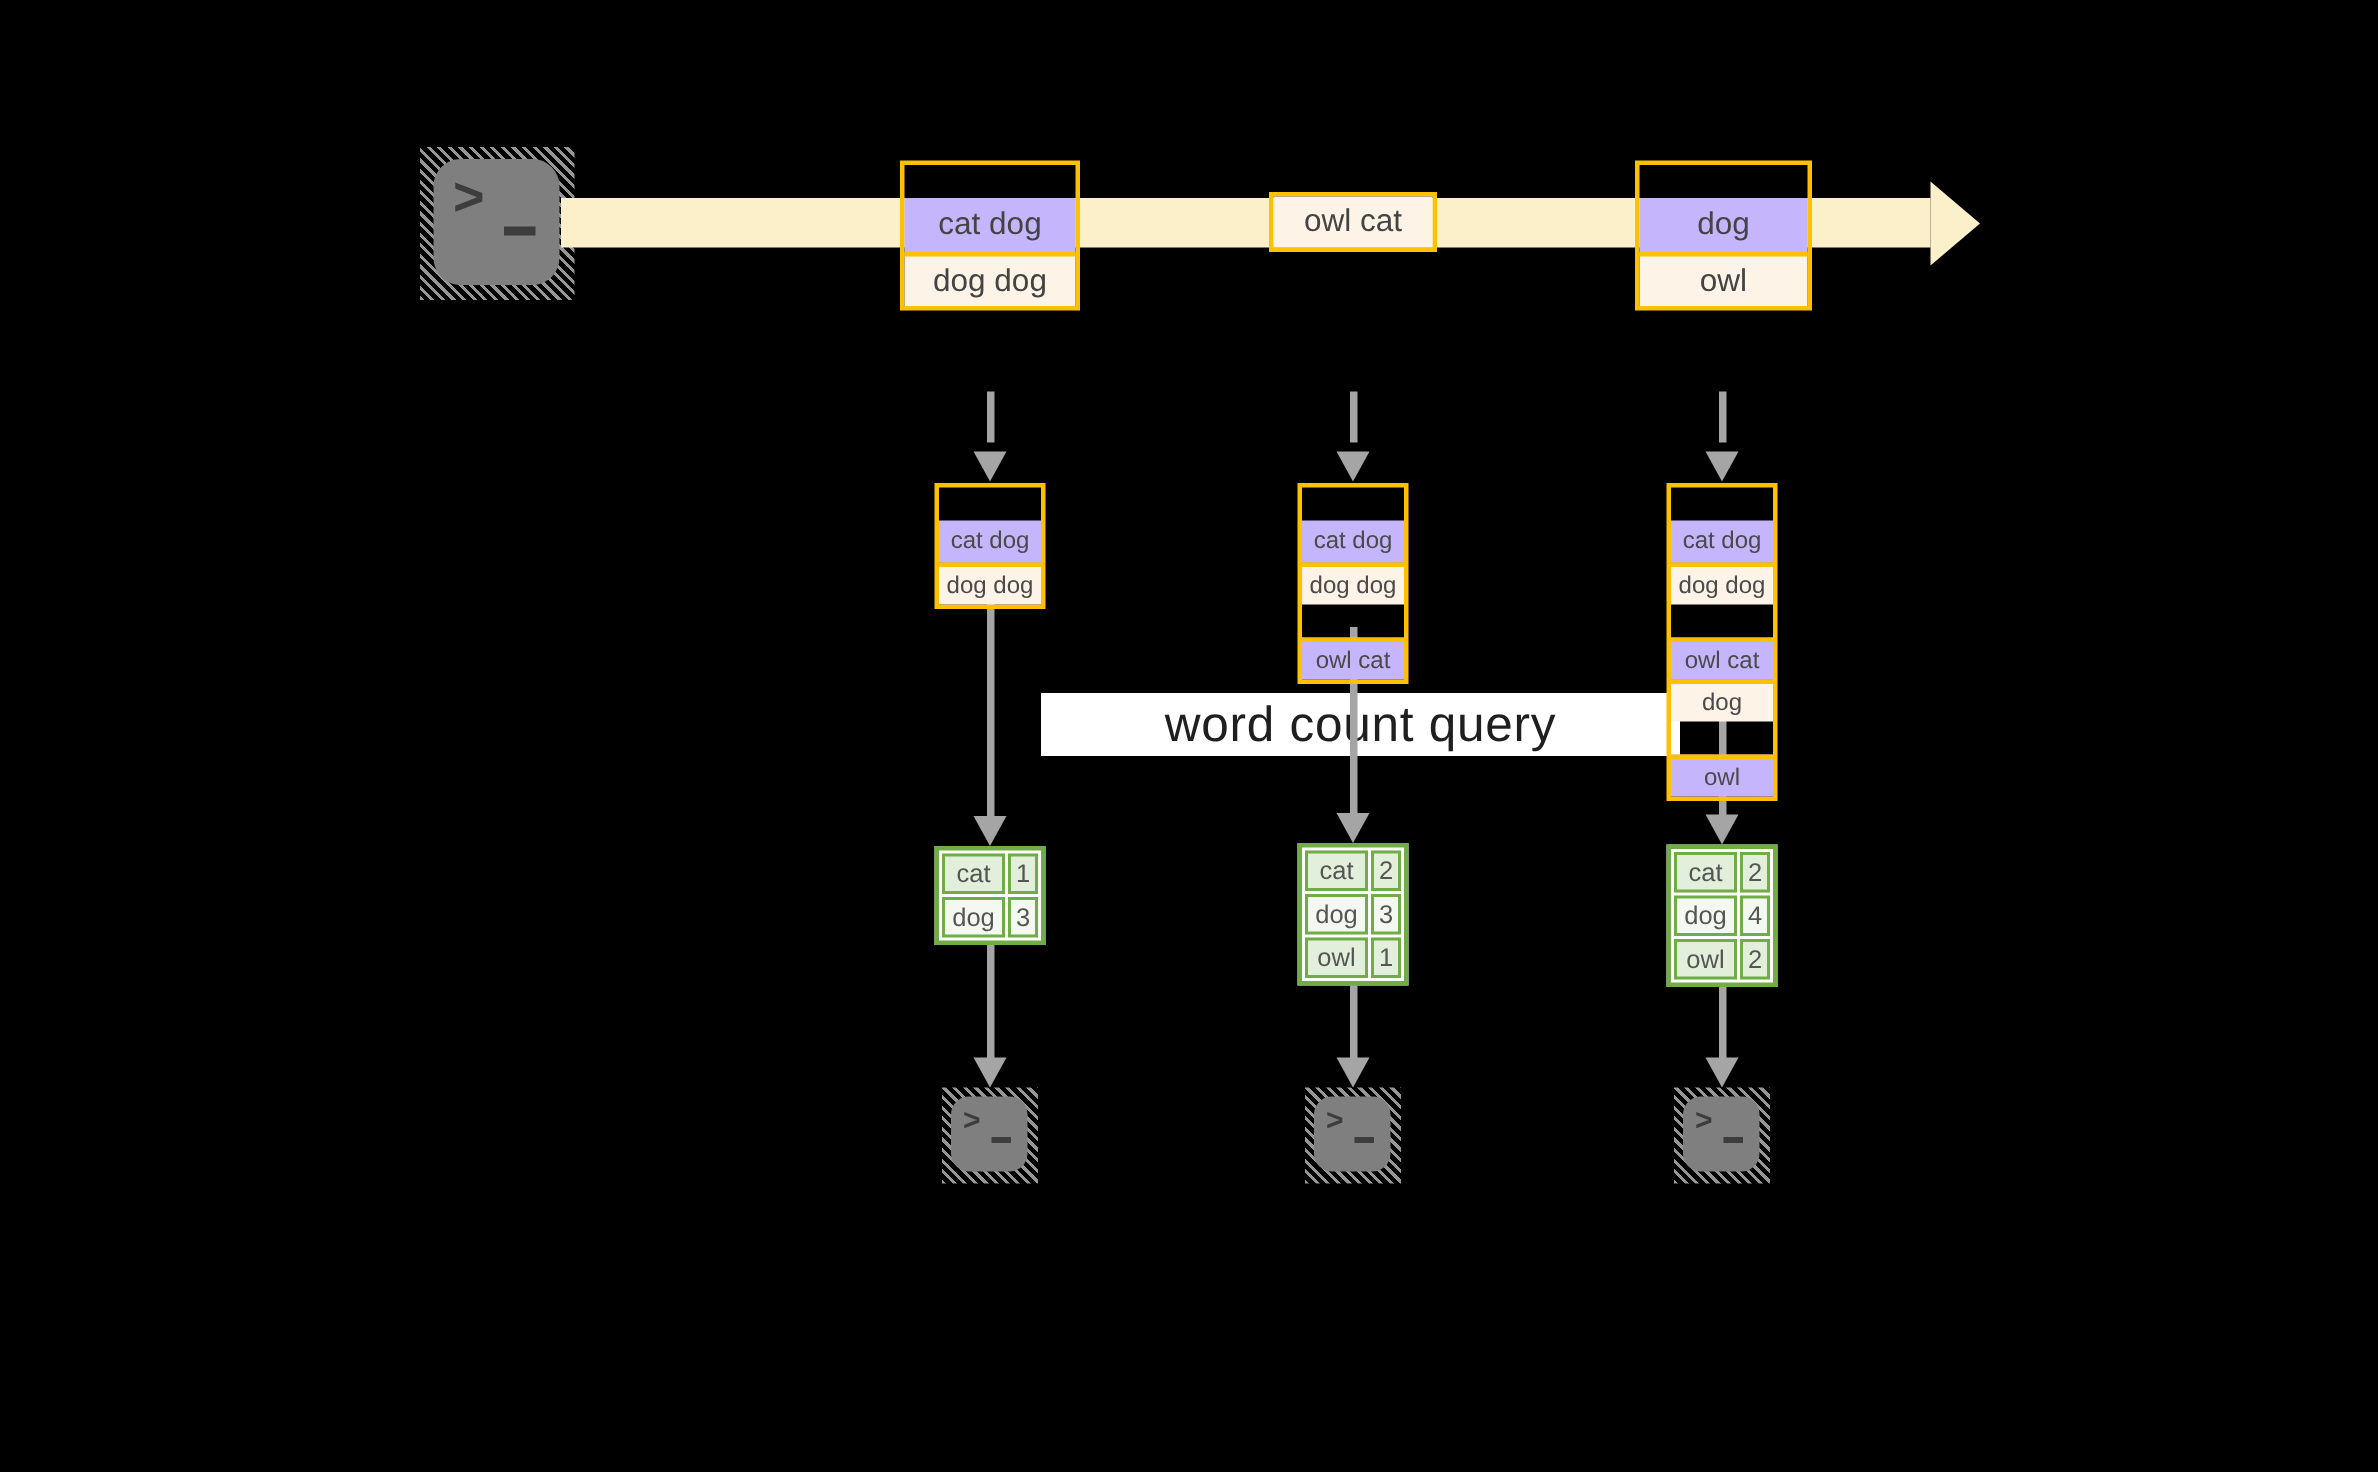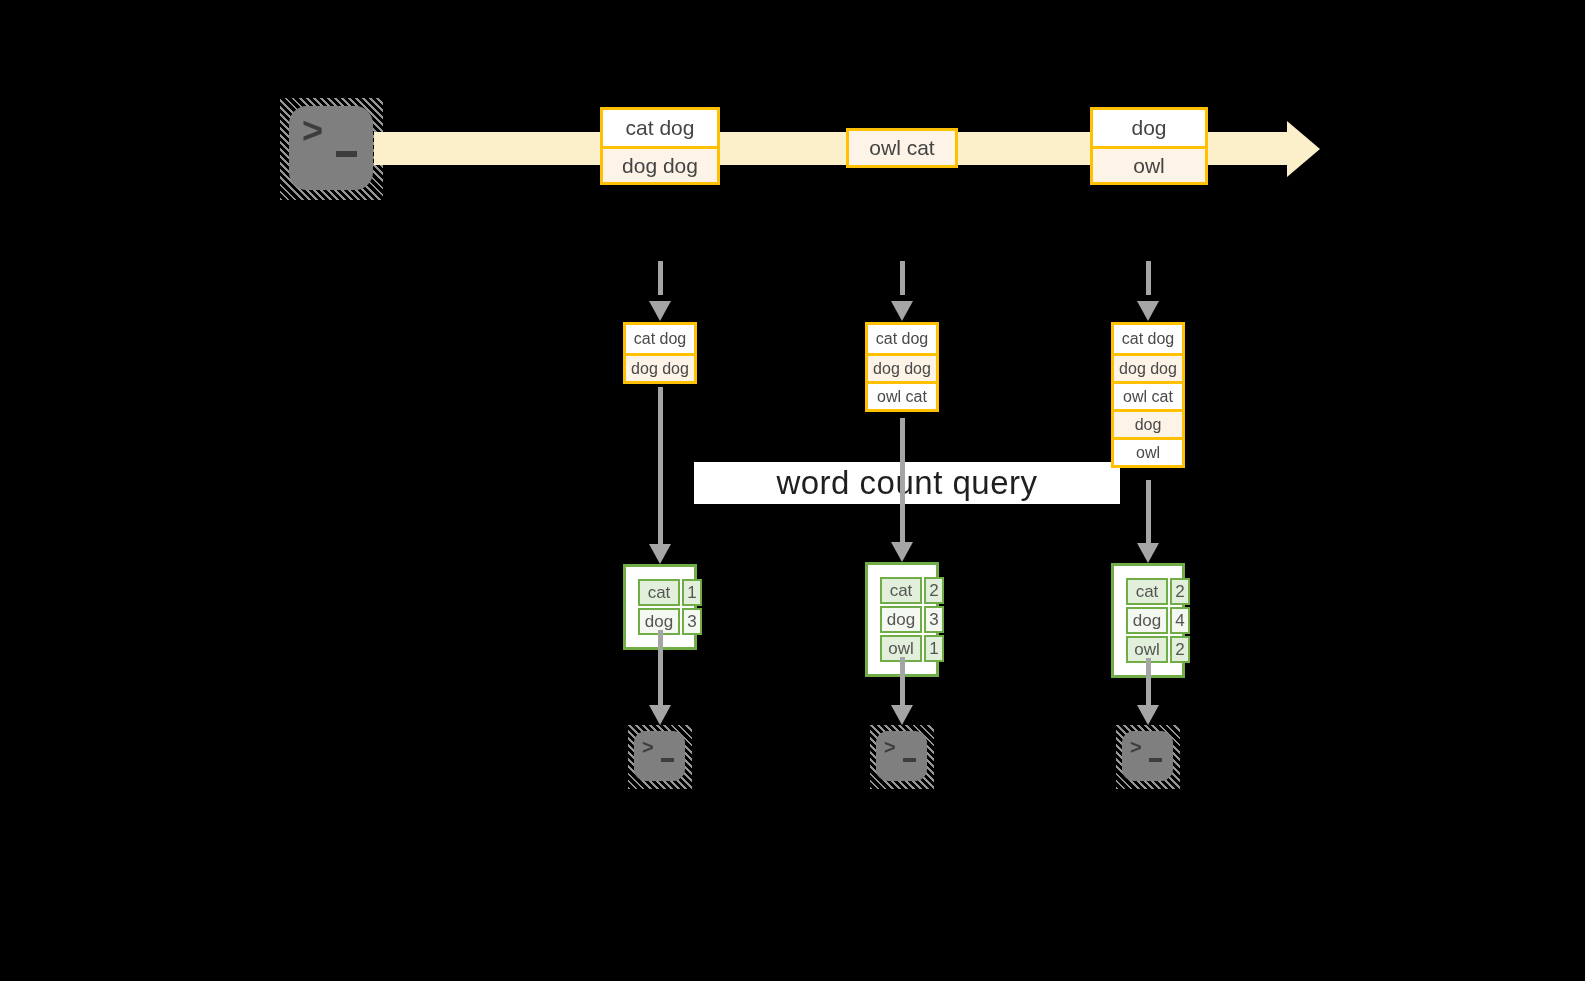--- a/index.html
+++ b/index.html
@@ -19,21 +19,21 @@
   
   .stream-band { position:absolute; left:374px; top:132px; width:913px; height:33px; background:#FBF0CA; }
   .stream-head { position:absolute; left:1287px; top:121px; width:0; height:0;
     border-top:28px solid transparent; border-bottom:28px solid transparent; border-left:33px solid #FBF0CA; }
 
   
   .ebox { position:absolute; border:3px solid #FFC000; z-index:2; }
   .ebox .row { display:flex; align-items:center; justify-content:center;
     font-size:21px; color:#444; height:36px; }
   .ebox .row + .row { border-top:3px solid #FFC000; }
-  .f-dark  { background:#ffffff; }
+  .f-dark  { background:#c4b5fd;margin-top:22px; }
   .f-light { background:#FDF3E7; }
 
   
   .stack { position:absolute; width:74px; border:3px solid #FFC000; z-index:4; }
   .stack .row { display:flex; align-items:center; justify-content:center;
     font-size:16px; color:#4a4a4a; height:28px; }
   .stack .row + .row { border-top:3px solid #FFC000; }
 
   
   .vline { position:absolute; width:5px; background:#A5A5A5; z-index:3; }
@@ -41,21 +41,21 @@
     border-left:11px solid transparent; border-right:11px solid transparent;
     border-top:20px solid #A5A5A5; }
 
   
   .banner { position:absolute; left:694px; top:462px; width:426px; height:42px;
     background:#fff; z-index:1; display:flex; align-items:center; justify-content:center;
     font-size:33px; font-weight:300; color:#1f1f1f; letter-spacing:.5px; }
 
   
   .wtable { position:absolute; width:74px; background:#fff; border:3px solid #70AD47;
-    padding:12px; display:grid; grid-template-columns:42px 20px; gap:2px; z-index:3; }
+    padding:2px; display:grid; grid-template-columns:42px 20px; gap:2px; z-index:3; }
   .wtable .cell { border:2px solid #70AD47; height:27px; display:flex;
     align-items:center; justify-content:center; font-size:17px; color:#555; }
   .g-a { background:#E2EFDA; }
   .g-b { background:#F3F8F0; }
 </style>
 </head>
 <body>
 
 <div class="scene">
 

